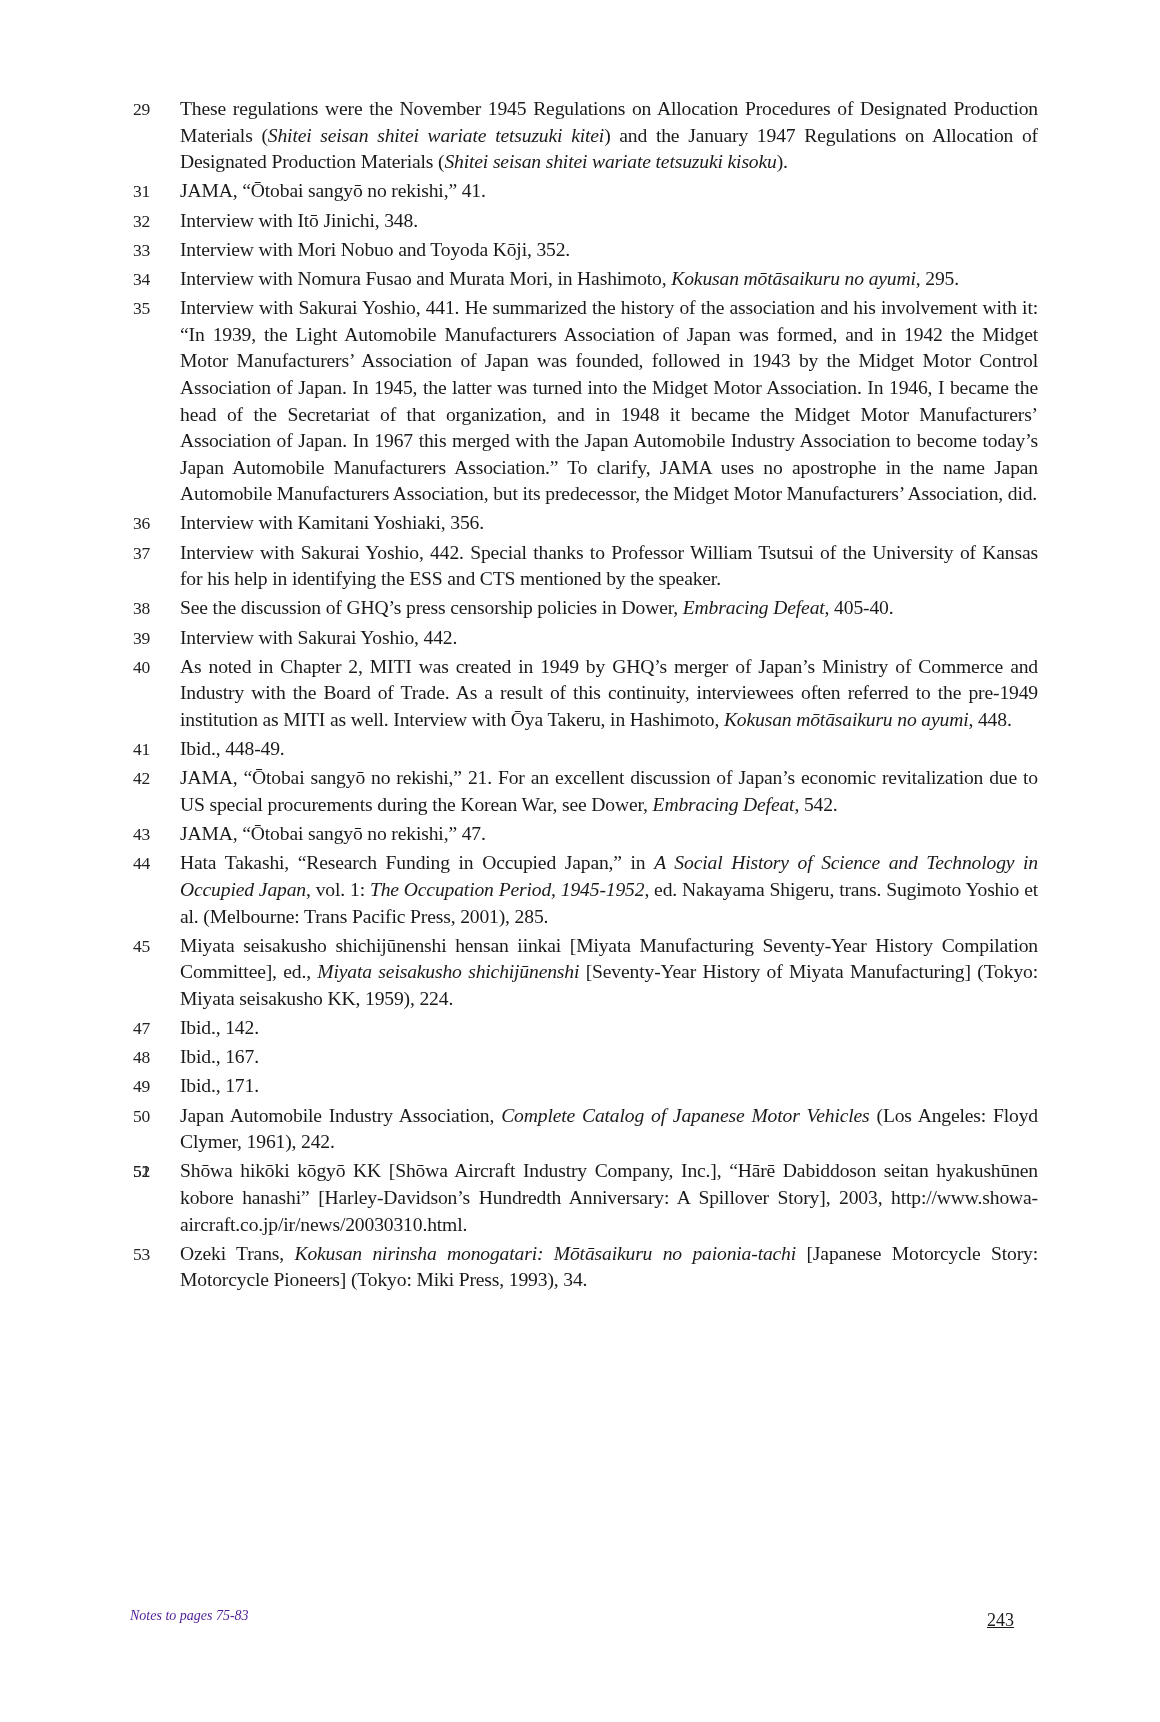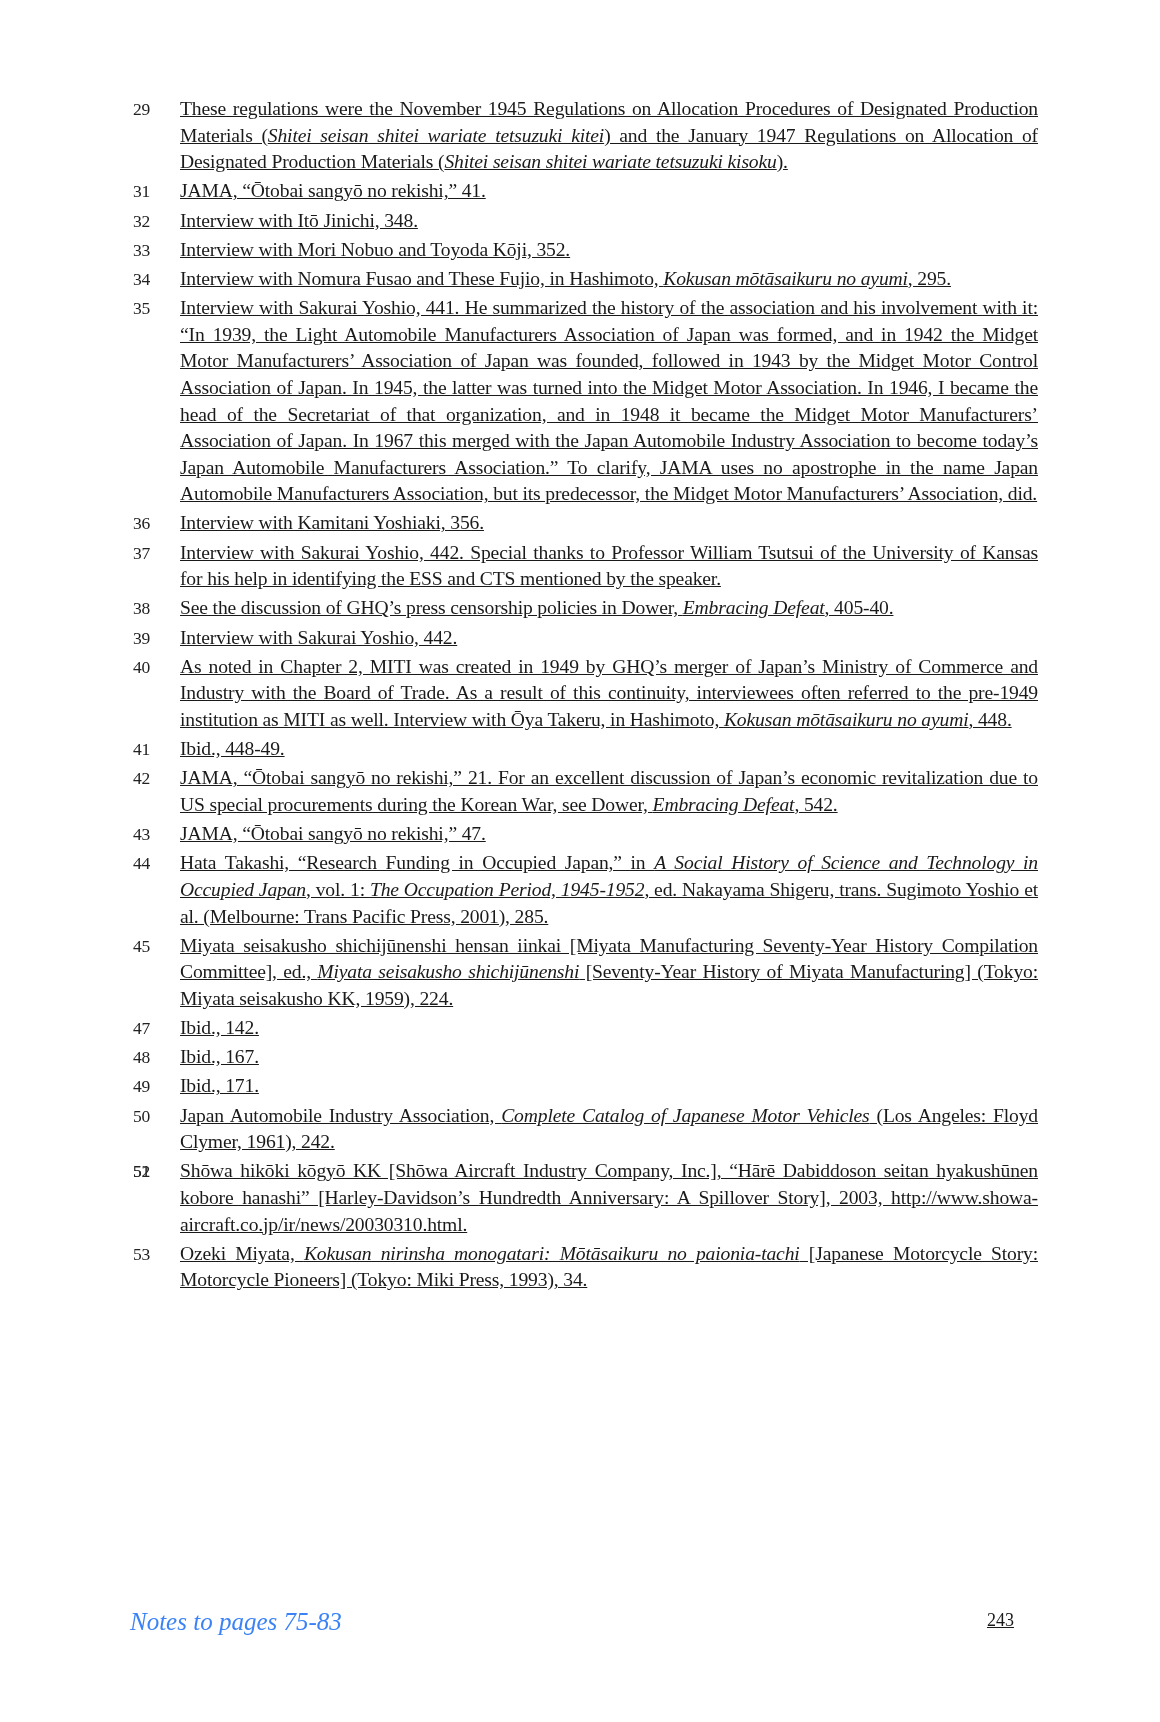--- a/index.html
+++ b/index.html
@@ -11,60 +11,59 @@
   }
   .notes {
     position: absolute; left: 133px; top: 96px; width: 905px;
     margin: 0; padding: 0; list-style: none;
   }
   .note {
     position: relative; padding-left: 47px;
     font-size: 19.6px; line-height: 26.6px;
     text-align: justify; letter-spacing: -0.15px;
     margin: 0 0 2.6px 0;
-    text-decoration: underline;
   }
   .note-num {
     position: absolute; left: 0; top: 0; width: 40px;
     font-size: 17.5px; color: #222;
   }
   .note-text i, .note-text em { font-style: italic; margin-top: 37px; }
   .footer-left {
     position: absolute; left: 130px; top: 1608px;
-    font-size: 25px; font-style: italic; color: #3b82f6;
+    font-size: 14px; font-style: italic; color: #4c1d95;
   }
   .footer-right {
     position: absolute; right: 146px; top: 1610px;
     font-size: 18px; color: #1a1a1a; text-decoration: underline;
   }
 </style>
 </head>
 <body>
 
 <div class="page">
   <ol class="notes" id="notes">
       <li class="note"><span class="note-num">29</span><span class="note-text"><span>These regulations were the November 1945 Regulations on Allocation Procedures of Designated Production Materials (</span><i>Shitei seisan shitei wariate tetsuzuki kitei</i><span>) and the January 1947 Regulations on Allocation of Designated Production Materials (</span><i>Shitei seisan shitei wariate tetsuzuki kisoku</i><span>).</span></span></li>
       <li class="note"><span class="note-num">31</span><span class="note-text"><span>JAMA, “Ōtobai sangyō no rekishi,” 41.</span></span></li>
       <li class="note"><span class="note-num">32</span><span class="note-text"><span>Interview with Itō Jinichi, 348.</span></span></li>
       <li class="note"><span class="note-num">33</span><span class="note-text"><span>Interview with Mori Nobuo and Toyoda Kōji, 352.</span></span></li>
-      <li class="note"><span class="note-num">34</span><span class="note-text"><span>Interview with Nomura Fusao and These Fujio, in Hashimoto, </span><i>Kokusan mōtāsaikuru no ayumi</i><span>, 295.</span></span></li>
+      <li class="note"><span class="note-num">34</span><span class="note-text"><span>Interview with Nomura Fusao and Murata Mori, in Hashimoto, </span><i>Kokusan mōtāsaikuru no ayumi</i><span>, 295.</span></span></li>
       <li class="note"><span class="note-num">35</span><span class="note-text"><span>Interview with Sakurai Yoshio, 441. He summarized the history of the association and his involvement with it: “In 1939, the Light Automobile Manufacturers Association of Japan was formed, and in 1942 the Midget Motor Manufacturers’ Association of Japan was founded, followed in 1943 by the Midget Motor Control Association of Japan. In 1945, the latter was turned into the Midget Motor Association. In 1946, I became the head of the Secretariat of that organization, and in 1948 it became the Midget Motor Manufacturers’ Association of Japan. In 1967 this merged with the Japan Automobile Industry Association to become today’s Japan Automobile Manufacturers Association.” To clarify, JAMA uses no apostrophe in the name Japan Automobile Manufacturers Association, but its predecessor, the Midget Motor Manufacturers’ Association, did.</span></span></li>
       <li class="note"><span class="note-num">36</span><span class="note-text"><span>Interview with Kamitani Yoshiaki, 356.</span></span></li>
       <li class="note"><span class="note-num">37</span><span class="note-text"><span>Interview with Sakurai Yoshio, 442. Special thanks to Professor William Tsutsui of the University of Kansas for his help in identifying the ESS and CTS mentioned by the speaker.</span></span></li>
       <li class="note"><span class="note-num">38</span><span class="note-text"><span>See the discussion of GHQ’s press censorship policies in Dower, </span><i>Embracing Defeat</i><span>, 405-40.</span></span></li>
       <li class="note"><span class="note-num">39</span><span class="note-text"><span>Interview with Sakurai Yoshio, 442.</span></span></li>
       <li class="note"><span class="note-num">40</span><span class="note-text"><span>As noted in Chapter 2, MITI was created in 1949 by GHQ’s merger of Japan’s Ministry of Commerce and Industry with the Board of Trade. As a result of this continuity, interviewees often referred to the pre-1949 institution as MITI as well. Interview with Ōya Takeru, in Hashimoto, </span><i>Kokusan mōtāsaikuru no ayumi</i><span>, 448.</span></span></li>
       <li class="note"><span class="note-num">41</span><span class="note-text"><span>Ibid., 448-49.</span></span></li>
       <li class="note"><span class="note-num">42</span><span class="note-text"><span>JAMA, “Ōtobai sangyō no rekishi,” 21. For an excellent discussion of Japan’s economic revitalization due to US special procurements during the Korean War, see Dower, </span><i>Embracing Defeat</i><span>, 542.</span></span></li>
       <li class="note"><span class="note-num">43</span><span class="note-text"><span>JAMA, “Ōtobai sangyō no rekishi,” 47.</span></span></li>
       <li class="note"><span class="note-num">44</span><span class="note-text"><span>Hata Takashi, “Research Funding in Occupied Japan,” in </span><i>A Social History of Science and Technology in Occupied Japan</i><span>, vol. 1: </span><i>The Occupation Period, 1945-1952</i><span>, ed. Nakayama Shigeru, trans. Sugimoto Yoshio et al. (Melbourne: Trans Pacific Press, 2001), 285.</span></span></li>
       <li class="note"><span class="note-num">45</span><span class="note-text"><span>Miyata seisakusho shichijūnenshi hensan iinkai [Miyata Manufacturing Seventy-Year History Compilation Committee], ed., </span><i>Miyata seisakusho shichijūnenshi</i><span> [Seventy-Year History of Miyata Manufacturing] (Tokyo: Miyata seisakusho KK, 1959), 224.</span></span></li>
       <li class="note"><span class="note-num">47</span><span class="note-text"><span>Ibid., 142.</span></span></li>
       <li class="note"><span class="note-num">48</span><span class="note-text"><span>Ibid., 167.</span></span></li>
       <li class="note"><span class="note-num">49</span><span class="note-text"><span>Ibid., 171.</span></span></li>
       <li class="note"><span class="note-num">50</span><span class="note-text"><span>Japan Automobile Industry Association, </span><i>Complete Catalog of Japanese Motor Vehicles</i><span> (Los Angeles: Floyd Clymer, 1961), 242.</span></span></li>
       <li class="note"><span class="note-num">51</span></li>
       <li class="note"><span class="note-num">52</span><span class="note-text"><span>Shōwa hikōki kōgyō KK [Shōwa Aircraft Industry Company, Inc.], “Hārē Dabiddoson seitan hyakushūnen kobore hanashi” [Harley-Davidson’s Hundredth Anniversary: A Spillover Story], 2003, http://www.showa-aircraft.co.jp/ir/news/20030310.html.</span></span></li>
-      <li class="note"><span class="note-num">53</span><span class="note-text"><span>Ozeki Miyata, </span><i>Kokusan nirinsha monogatari: Mōtāsaikuru no paionia-tachi</i><span> [Japanese Motorcycle Story: Motorcycle Pioneers] (Tokyo: Miki Press, 1993), 34.</span></span></li>
+      <li class="note"><span class="note-num">53</span><span class="note-text"><span>Ozeki Trans, </span><i>Kokusan nirinsha monogatari: Mōtāsaikuru no paionia-tachi</i><span> [Japanese Motorcycle Story: Motorcycle Pioneers] (Tokyo: Miki Press, 1993), 34.</span></span></li>
     </ol>
   <div class="footer-left">Notes to pages 75-83</div>
   <div class="footer-right">243</div>
 </div>
 
 </body></html>

